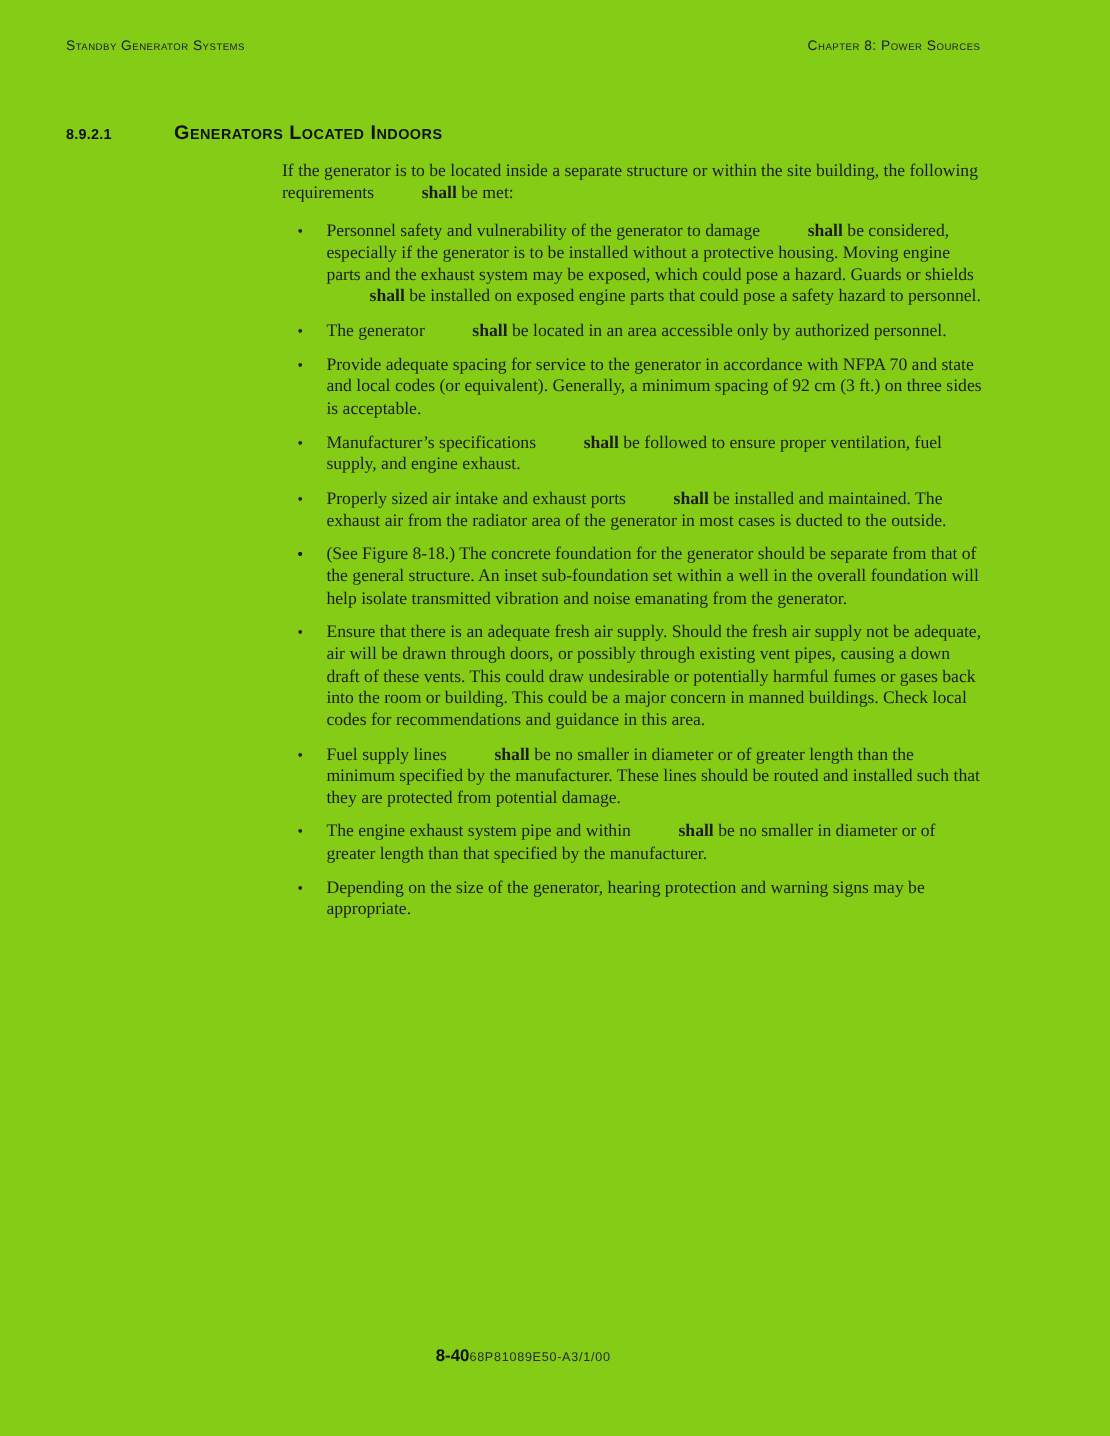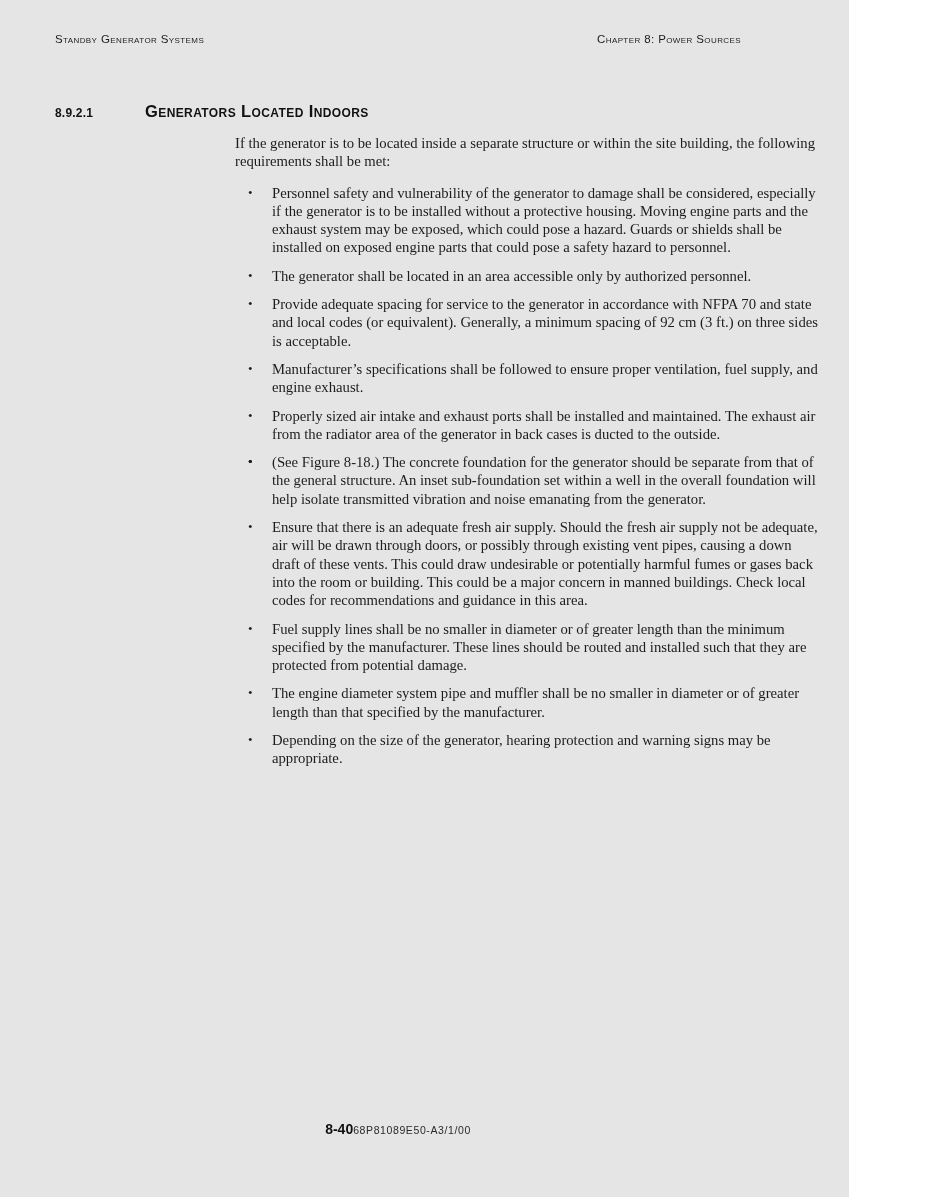--- a/index.html
+++ b/index.html
@@ -2,23 +2,23 @@
 <html><head>
 <meta charset="utf-8">
 <style>
   html, body {
     margin: 0;
     padding: 0;
     background: #ffffff;
   }
   .page {
     position: relative;
-    width: 849px;
+    width: 925px;
     height: 1197px;
-    background: #e5e5e5;
+    background: #84cc16;
     color: #1a1a1a;
     overflow: hidden;
   }
   
   .running-header {
     position: absolute;
     top: 33px;
     left: 55px;
     right: 108px;
     display: flex;
@@ -55,21 +55,21 @@
     position: absolute;
     top: 134px;
     left: 235px;
     width: 584px;
     font-family: "Liberation Serif", "DejaVu Serif", serif;
     font-size: 14.7px;
     line-height: 18.3px;
     color: #1c1c1c;
     text-align: left;
   }
-  .content b { font-weight: normal; }
+  .content b { font-weight: bold; margin-left: 36px; }
   .intro {
     margin: 0 0 13px 0;
   }
   ul.bullets {
     margin: 0;
     padding: 0;
     list-style: none;
   }
   ul.bullets li {
     position: relative;
@@ -120,27 +120,27 @@
     <span class="sec-num">8.9.2.1</span><span class="sec-title">Generators Located Indoors</span>
   </div>
 
   <div class="content">
     <p class="intro"><span>If the generator is to be located inside a separate structure or within the site building, the following requirements </span><b>shall</b><span> be met:</span></p>
     <ul class="bullets">
         <li><span class="bullet-glyph">•</span><span>Personnel safety and vulnerability of the generator to damage </span><b>shall</b><span> be considered, especially if the generator is to be installed without a protective housing. Moving engine parts and the exhaust system may be exposed, which could pose a hazard. Guards or shields </span><b>shall</b><span> be installed on exposed engine parts that could pose a safety hazard to personnel.</span></li>
         <li><span class="bullet-glyph">•</span><span>The generator </span><b>shall</b><span> be located in an area accessible only by authorized personnel.</span></li>
         <li><span class="bullet-glyph">•</span><span>Provide adequate spacing for service to the generator in accordance with NFPA 70 and state and local codes (or equivalent). Generally, a minimum spacing of 92 cm (3 ft.) on three sides is acceptable.</span></li>
         <li><span class="bullet-glyph">•</span><span>Manufacturer’s specifications </span><b>shall</b><span> be followed to ensure proper ventilation, fuel supply, and engine exhaust.</span></li>
-        <li><span class="bullet-glyph">•</span><span>Properly sized air intake and exhaust ports </span><b>shall</b><span> be installed and maintained. The exhaust air from the radiator area of the generator in back cases is ducted to the outside.</span></li>
+        <li><span class="bullet-glyph">•</span><span>Properly sized air intake and exhaust ports </span><b>shall</b><span> be installed and maintained. The exhaust air from the radiator area of the generator in most cases is ducted to the outside.</span></li>
         <li><span class="bullet-glyph">•</span></li>
         <li><span class="bullet-glyph">•</span></li>
         <li><span class="bullet-glyph">•</span><span>(See Figure 8-18.) The concrete foundation for the generator should be separate from that of the general structure. An inset sub-foundation set within a well in the overall foundation will help isolate transmitted vibration and noise emanating from the generator.</span></li>
         <li><span class="bullet-glyph">•</span><span>Ensure that there is an adequate fresh air supply. Should the fresh air supply not be adequate, air will be drawn through doors, or possibly through existing vent pipes, causing a down draft of these vents. This could draw undesirable or potentially harmful fumes or gases back into the room or building. This could be a major concern in manned buildings. Check local codes for recommendations and guidance in this area.</span></li>
         <li><span class="bullet-glyph">•</span><span>Fuel supply lines </span><b>shall</b><span> be no smaller in diameter or of greater length than the minimum specified by the manufacturer. These lines should be routed and installed such that they are protected from potential damage.</span></li>
-        <li><span class="bullet-glyph">•</span><span>The engine diameter system pipe and muffler </span><b>shall</b><span> be no smaller in diameter or of greater length than that specified by the manufacturer.</span></li>
+        <li><span class="bullet-glyph">•</span><span>The engine exhaust system pipe and within </span><b>shall</b><span> be no smaller in diameter or of greater length than that specified by the manufacturer.</span></li>
         <li><span class="bullet-glyph">•</span><span>Depending on the size of the generator, hearing protection and warning signs may be appropriate.</span></li>
       </ul>
   </div>
 
   <div class="running-footer">
     <span class="page-num">8-40</span>
     <span class="doc-ref">
       <span>68P81089E50-A</span><span class="doc-date">3/1/00</span>
     </span>
   </div>

